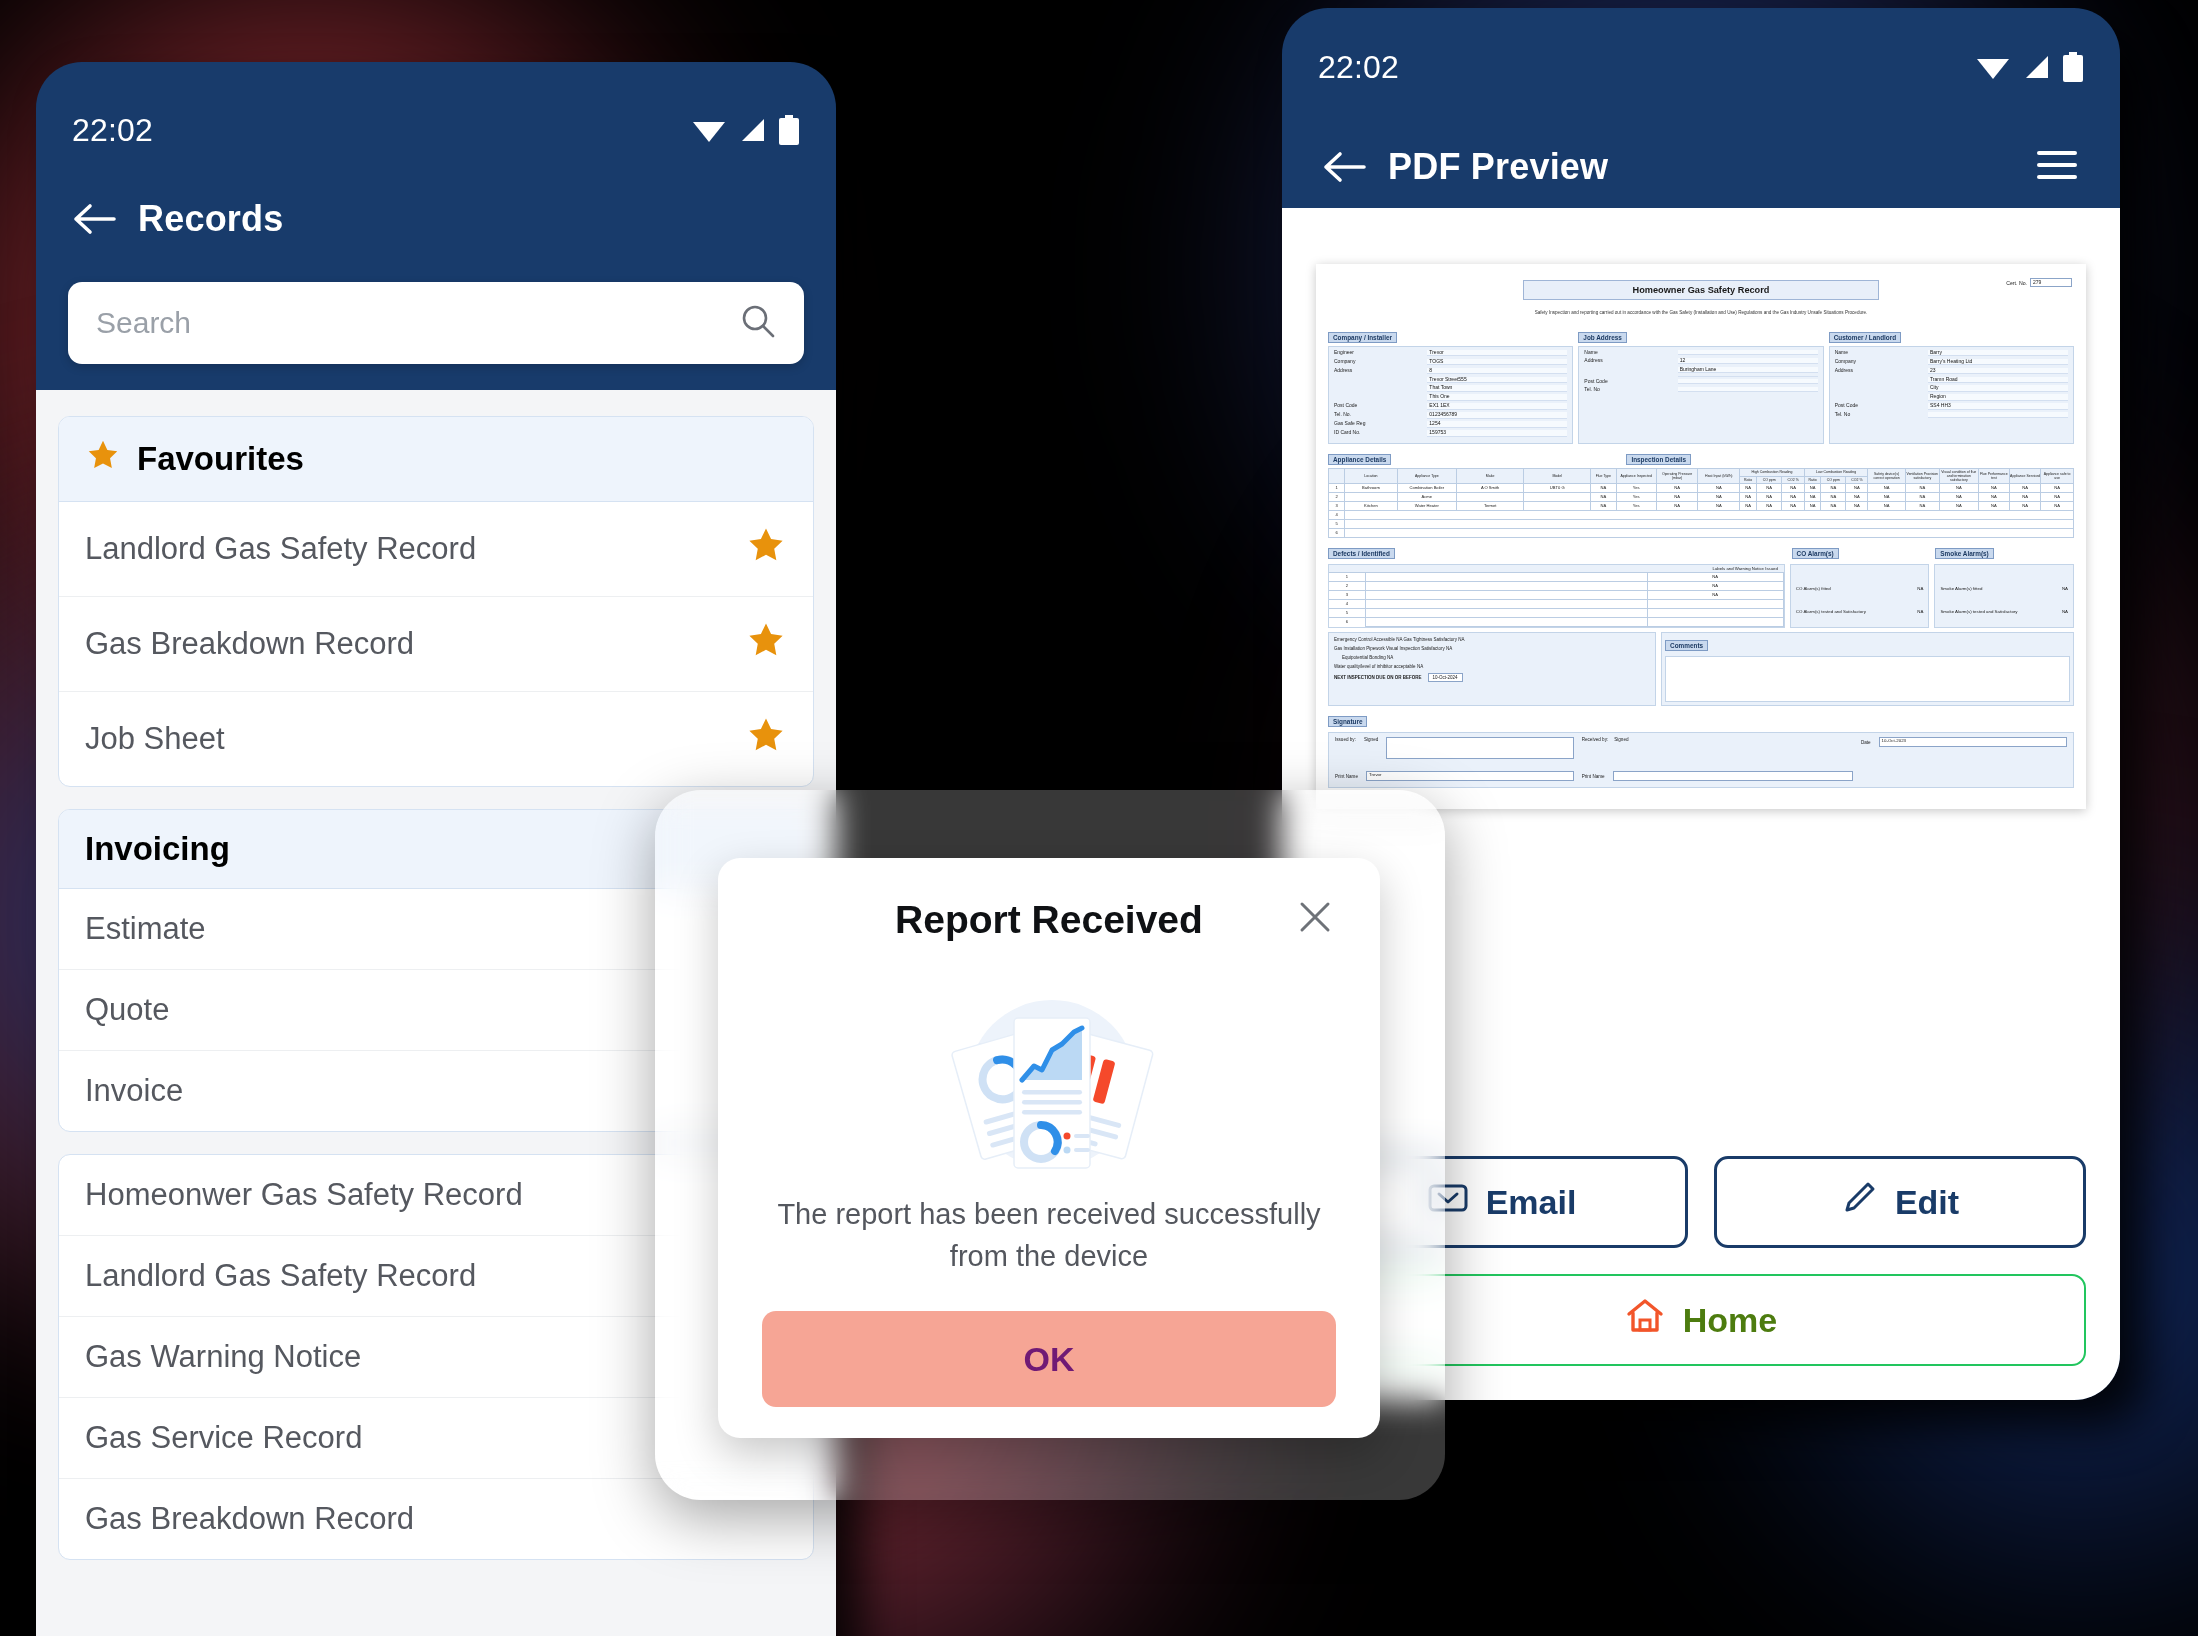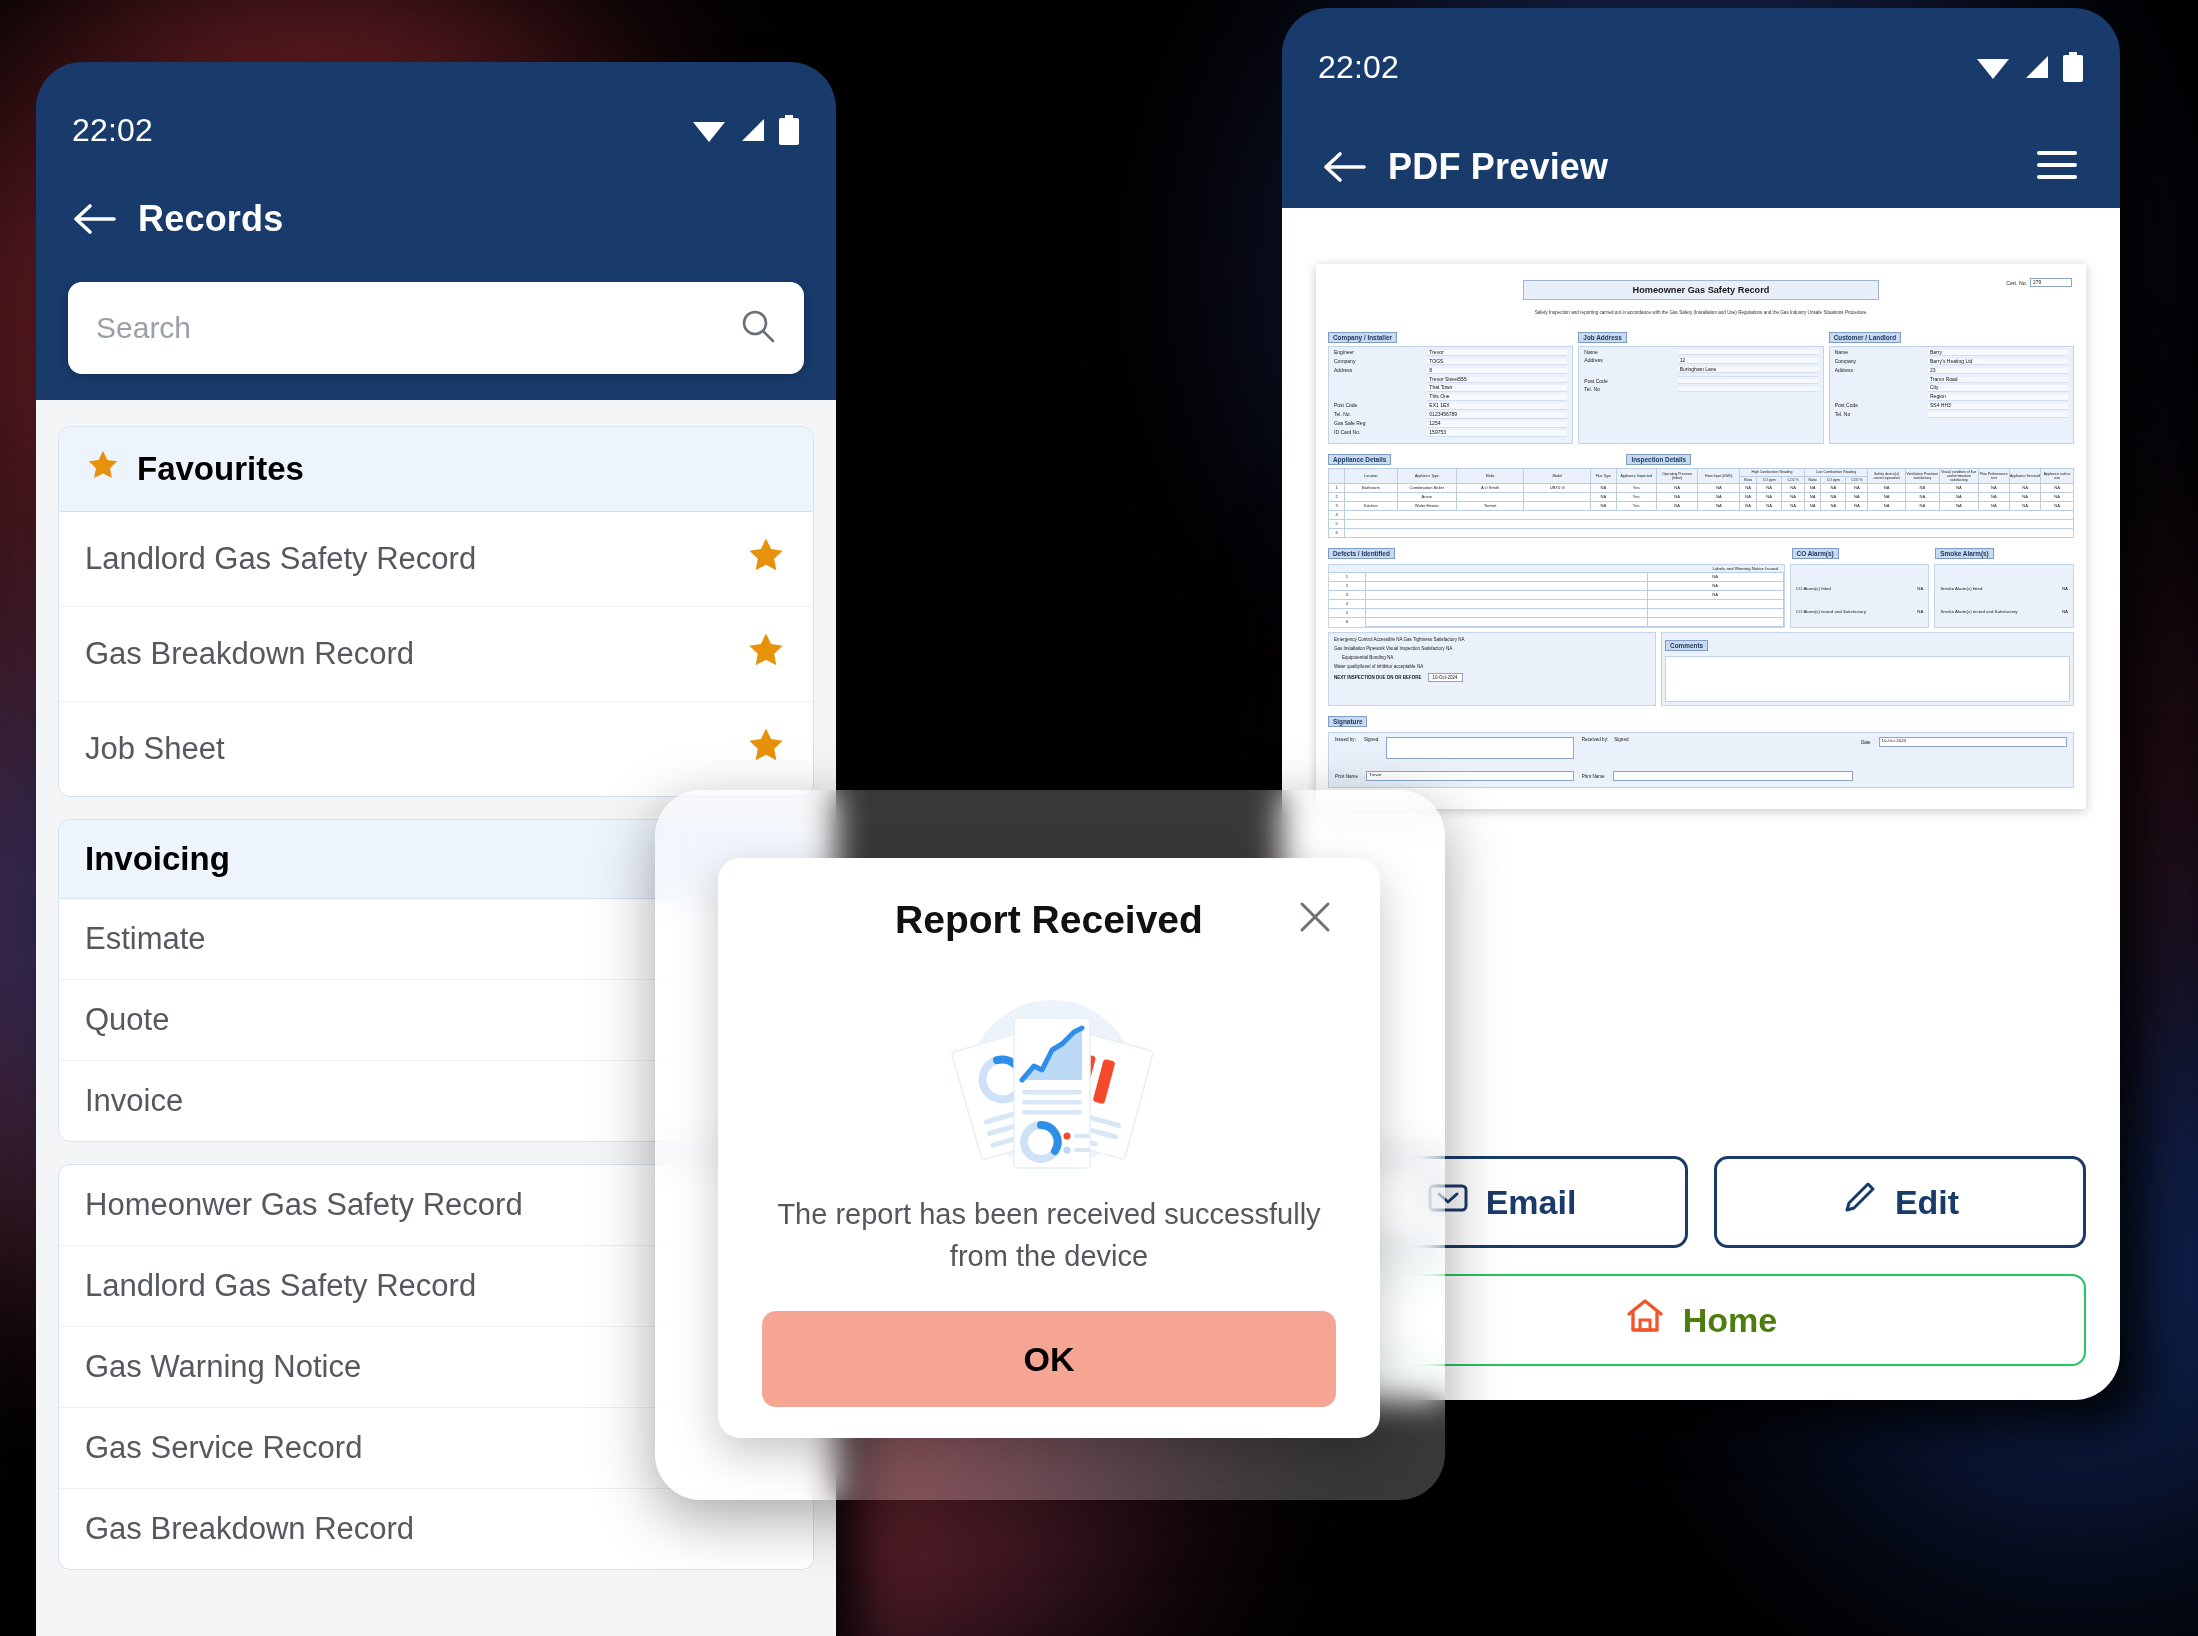--- a/index.html
+++ b/index.html
@@ -117,21 +117,21 @@
 
   .back-arrow { display:inline-flex; }
 
   
   .search-wrap { padding: 0 32px; }
   .search-box {
     display: flex;
     align-items: center;
     background: #fff;
     border-radius: 14px;
-    height: 92px;
+    height: 82px;
     padding: 0 28px;
     box-shadow: 0 3px 10px rgba(0,0,0,0.18);
   }
   .search-input {
     flex: 1;
     border: none;
     outline: none;
     font-size: 30px;
     color: #6b6f77;
     font-family: "Liberation Sans", sans-serif;
@@ -367,21 +367,21 @@
     font-size: 29px;
     line-height: 1.45;
     color: #54575E;
     padding: 0 6px;
   }
   .dialog-ok {
     margin-top: 34px;
     height: 96px;
     border-radius: 14px;
     background: #F6A595;
-    color: #000000;
+    color: #701a75;
     font-size: 34px;
     font-weight: 700;
     display: flex;
     align-items: center;
     justify-content: center;
     cursor: pointer;
   }
 </style>
 </head>
 <body>

